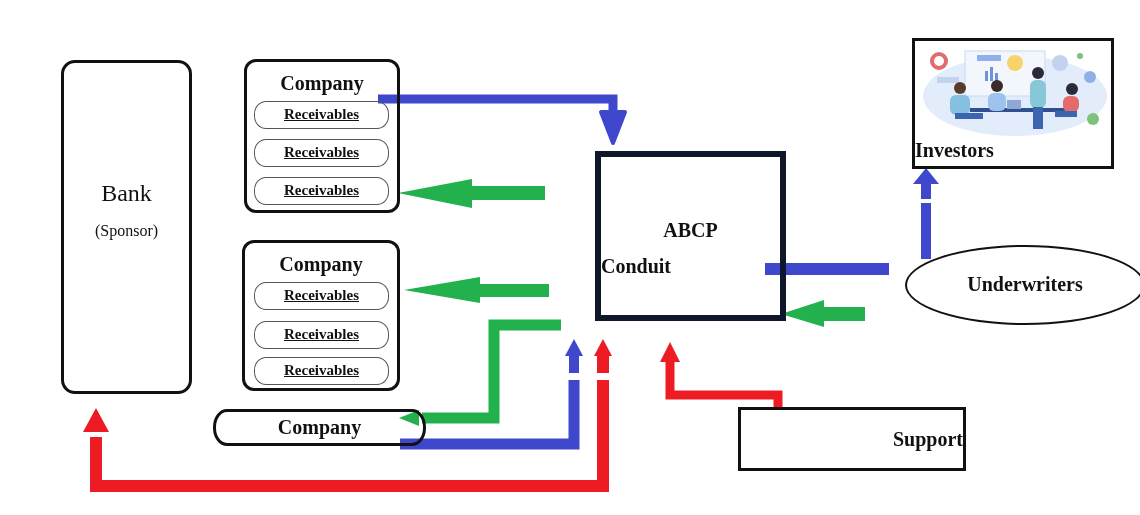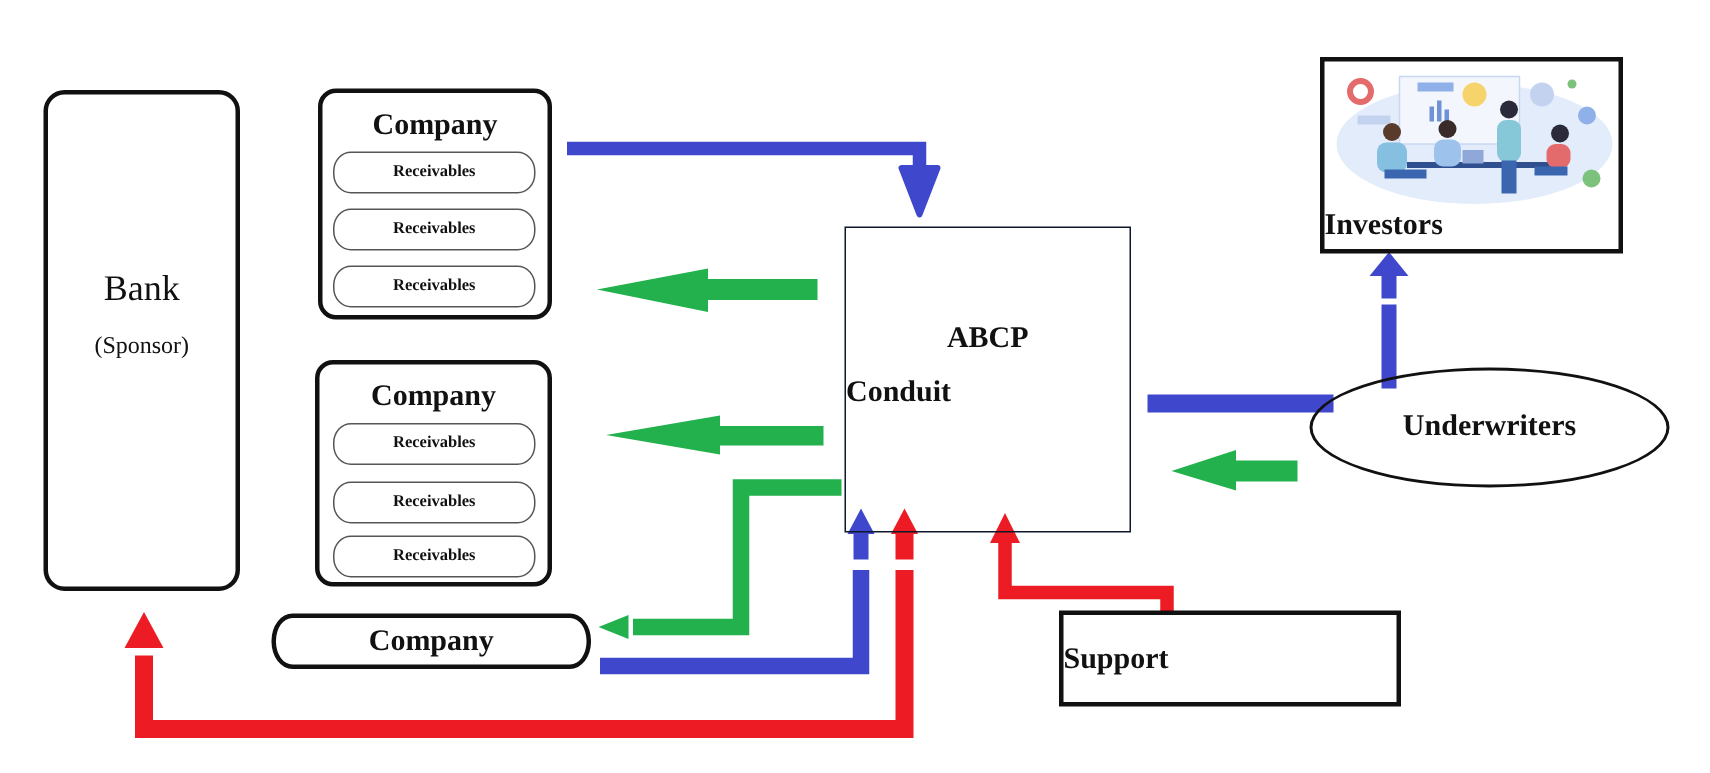--- a/index.html
+++ b/index.html
@@ -1,36 +1,36 @@
 <!DOCTYPE html>
 <html><head>
 <meta charset="utf-8">
 <style>
   html, body { margin: 0; padding: 0; background: #ffffff; }
   body { width: 1140px; height: 515px; position: relative; overflow: hidden;
          font-family: "Liberation Serif", serif; color: #111; }
-  .abs { position: absolute; box-sizing: border-box; }
+  .abs { position: absolute; box-sizing: border-box; margin-left: 32px; }
   .bank { left: 29px; top: 60px; width: 131px; height: 334px; border: 3px solid #111; border-radius: 14px; padding-left: 48px; }
   .bank-title { position: absolute; left: 0; right: 0; top: 117px; text-align: center; font-size: 24px; }
   .bank-sub { position: absolute; left: 0; right: 0; top: 159px; text-align: center; font-size: 16px; }
   .company { border: 3px solid #111; border-radius: 12px; }
   .company-title { text-align: center; font-weight: bold; font-size: 20px; margin-top: 10px; line-height: 22px; }
   .recv { position: absolute; left: 7px; width: 133px; height: 26px; border: 1px solid #555; border-radius: 12px / 13px;
-          text-align: center; font-weight: bold; font-size: 11px; line-height: 24px; }
+          text-align: center; font-weight: bold; font-size: 15px; line-height: 24px; text-decoration: underline; }
   .company3 { left: 181px; top: 409px; width: 213px; height: 37px; border: 3px solid #111; border-radius: 14px / 18px;
               text-align: center; font-weight: bold; font-size: 20px; line-height: 31px; }
-  .conduit { left: 563px; top: 151px; width: 191px; height: 204px; border: 1px solid #0f172a; }
+  .conduit { left: 563px; top: 151px; width: 191px; height: 170px; border: 6px solid #0f172a; }
   .conduit-l1 { position: absolute; left: 0; right: 0; top: 62px; text-align: center; font-weight: bold; font-size: 20px; }
   .conduit-l2 { position: absolute; left: 0; right: 0; top: 98px; font-weight: bold; font-size: 20px; }
   .investors { left: 880px; top: 38px; width: 202px; height: 131px; border: 3px solid #111; }
   .investors-label { position: absolute; left: 0; right: 0; bottom: 4px; text-align: left; font-weight: bold; font-size: 20px; }
   .underwriters { left: 873px; top: 245px; width: 240px; height: 80px; border: 2px solid #111; border-radius: 50%;
                   text-align: center; font-weight: bold; font-size: 20px; line-height: 74px; }
   .support { left: 706px; top: 407px; width: 228px; height: 64px; border: 3px solid #111;
-             text-align: left; font-weight: bold; font-size: 20px; line-height: 58px; }
+             text-align: right; font-weight: bold; font-size: 20px; line-height: 58px; }
   svg.arrows { position: absolute; left: 0; top: 0; }
 </style>
 </head>
 <body>
 
 <svg class="arrows" width="1140" height="515">
 
   <polyline points="378,99 613,99 613,115" fill="none" stroke="#3f48cc" stroke-width="9"></polyline>
   <polygon points="601,112 625,112 613,143 " fill="#3f48cc" stroke="#3f48cc" stroke-width="4" stroke-linejoin="round"></polygon>
 

